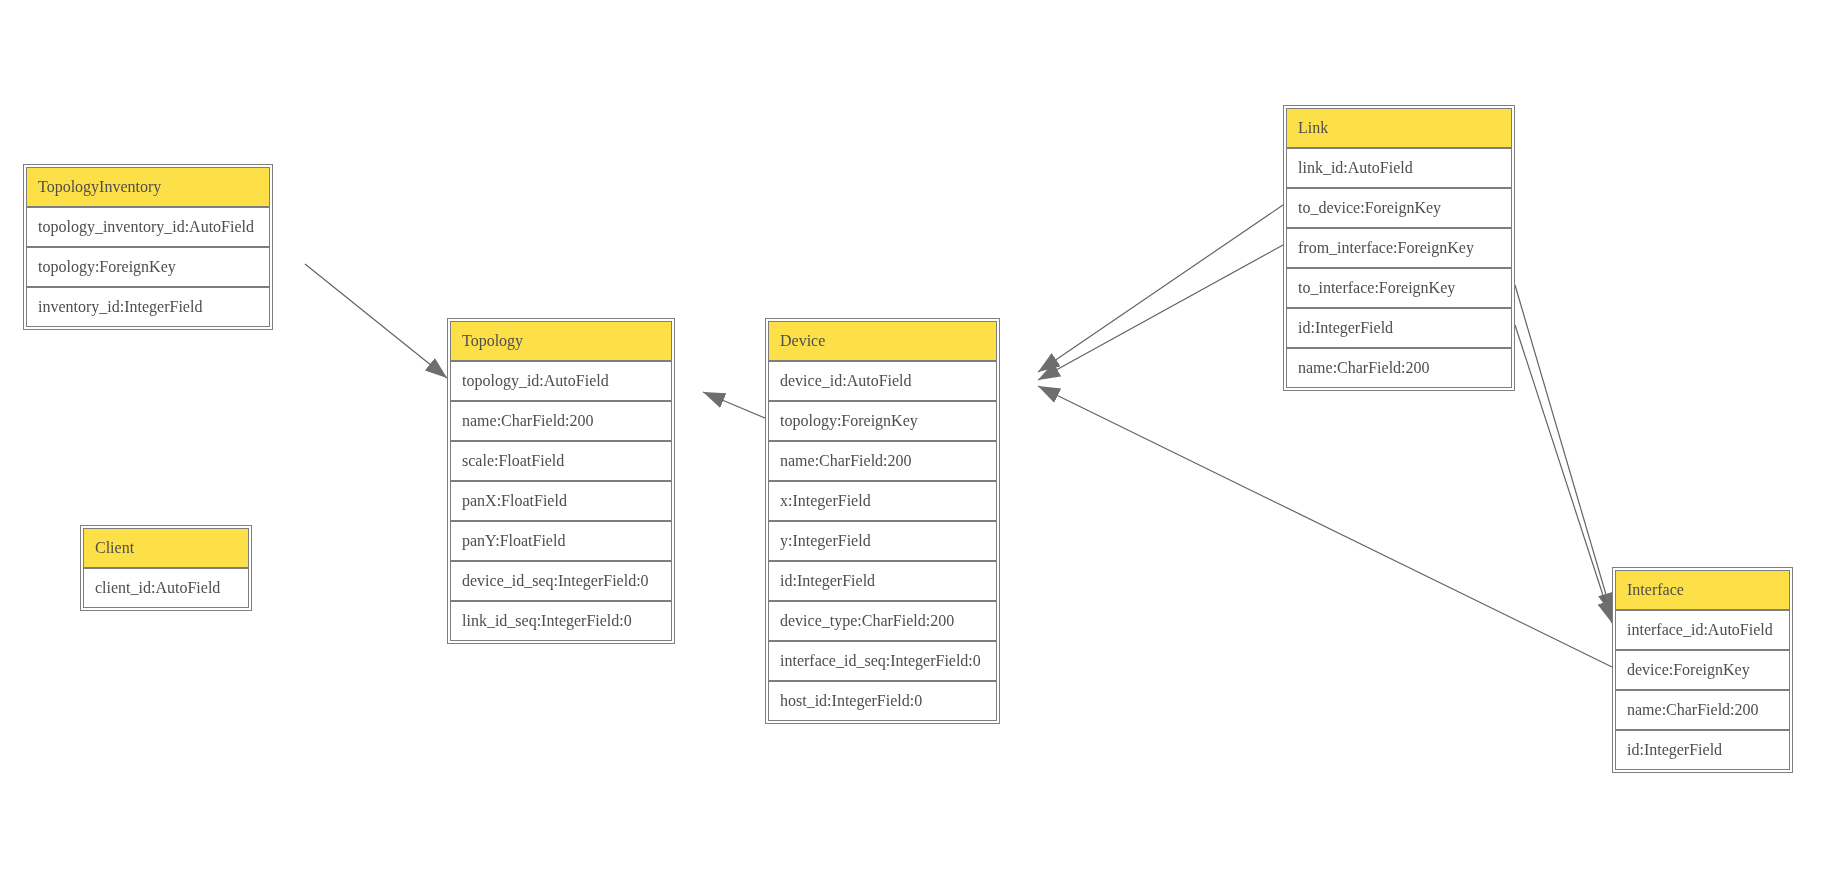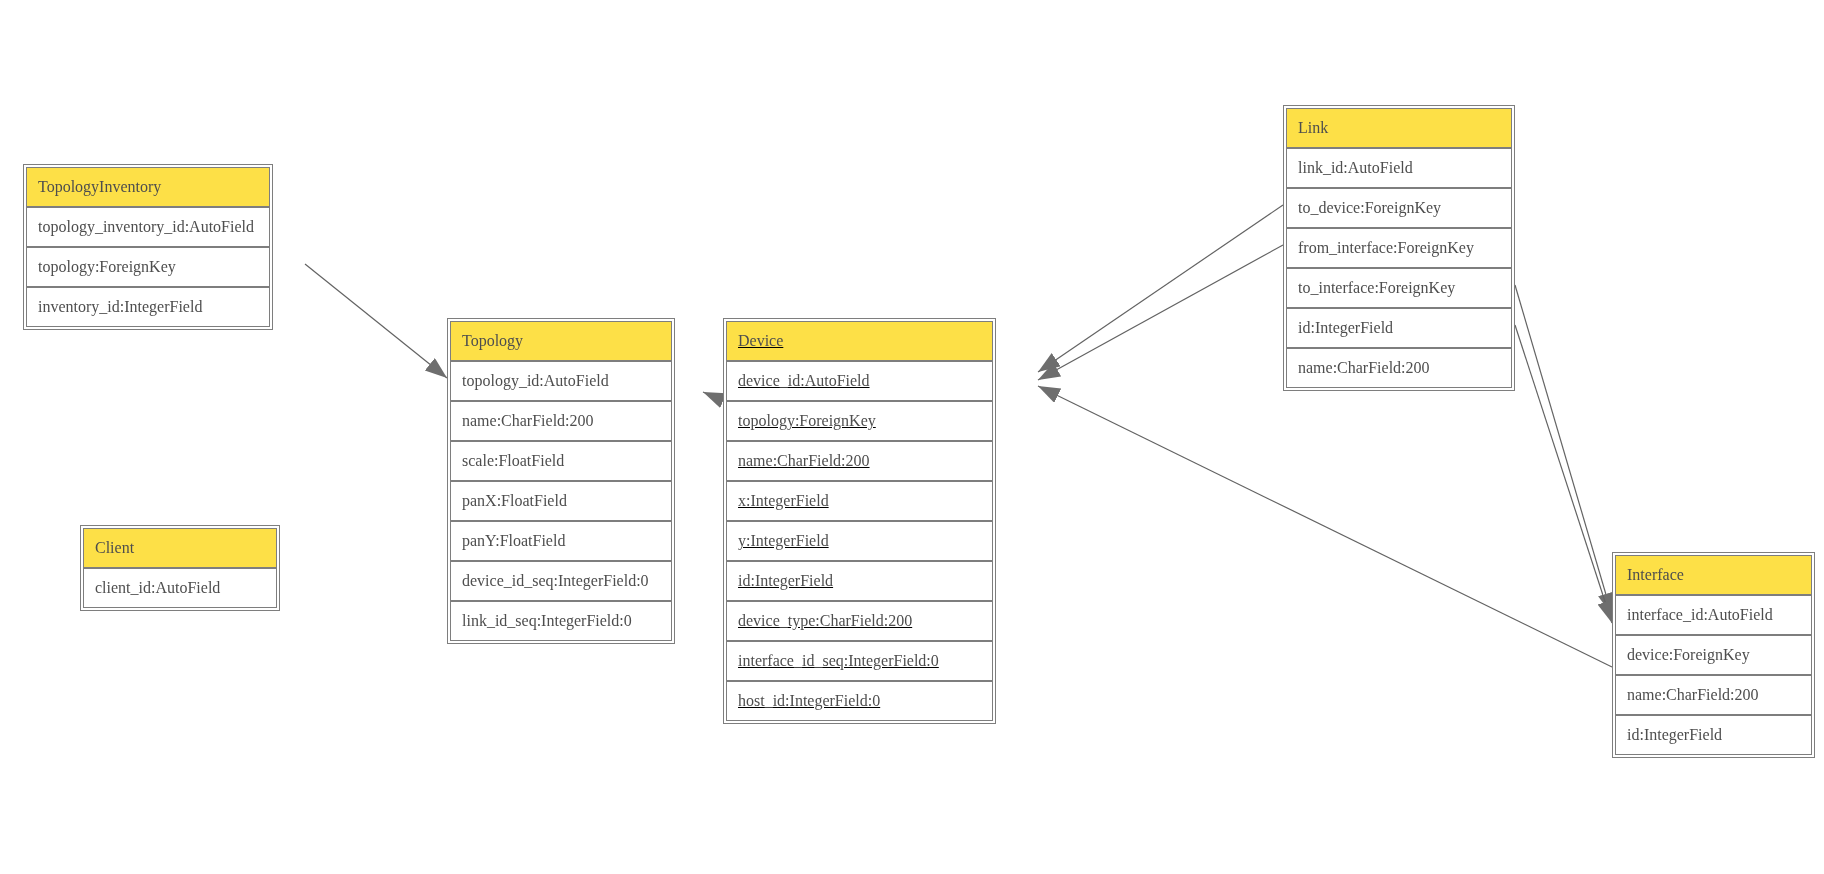--- a/index.html
+++ b/index.html
@@ -79,46 +79,46 @@
       <div class="etable" style="left: 447px; top: 318px; width: 228px;">
         <div class="cell header">Topology</div>
         <div class="cell">topology_id:AutoField</div>
         <div class="cell">name:CharField:200</div>
         <div class="cell">scale:FloatField</div>
         <div class="cell">panX:FloatField</div>
         <div class="cell">panY:FloatField</div>
         <div class="cell">device_id_seq:IntegerField:0</div>
         <div class="cell">link_id_seq:IntegerField:0</div>
       </div>
-      <div class="etable" style="left: 80px; top: 525px; width: 200px;">
+      <div class="etable" style="left: 80px; top: 525px; width: 172px;">
         <div class="cell header">Client</div>
         <div class="cell">client_id:AutoField</div>
       </div>
-      <div class="etable" style="left: 723px; top: 318px; width: 273px; text-decoration: underline;">
+      <div class="etable" style="left: 765px; top: 318px; width: 235px;">
         <div class="cell header">Device</div>
         <div class="cell">device_id:AutoField</div>
         <div class="cell">topology:ForeignKey</div>
         <div class="cell">name:CharField:200</div>
         <div class="cell">x:IntegerField</div>
         <div class="cell">y:IntegerField</div>
         <div class="cell">id:IntegerField</div>
         <div class="cell">device_type:CharField:200</div>
         <div class="cell">interface_id_seq:IntegerField:0</div>
         <div class="cell">host_id:IntegerField:0</div>
       </div>
       <div class="etable" style="left: 1283px; top: 105px; width: 232px;">
         <div class="cell header">Link</div>
         <div class="cell">link_id:AutoField</div>
         <div class="cell">to_device:ForeignKey</div>
         <div class="cell">from_interface:ForeignKey</div>
         <div class="cell">to_interface:ForeignKey</div>
         <div class="cell">id:IntegerField</div>
         <div class="cell">name:CharField:200</div>
       </div>
-      <div class="etable" style="left: 1612px; top: 552px; width: 203px;">
+      <div class="etable" style="left: 1612px; top: 567px; width: 181px;">
         <div class="cell header">Interface</div>
         <div class="cell">interface_id:AutoField</div>
         <div class="cell">device:ForeignKey</div>
         <div class="cell">name:CharField:200</div>
         <div class="cell">id:IntegerField</div>
       </div>
     </div>
 </div>
 
 </body></html>

